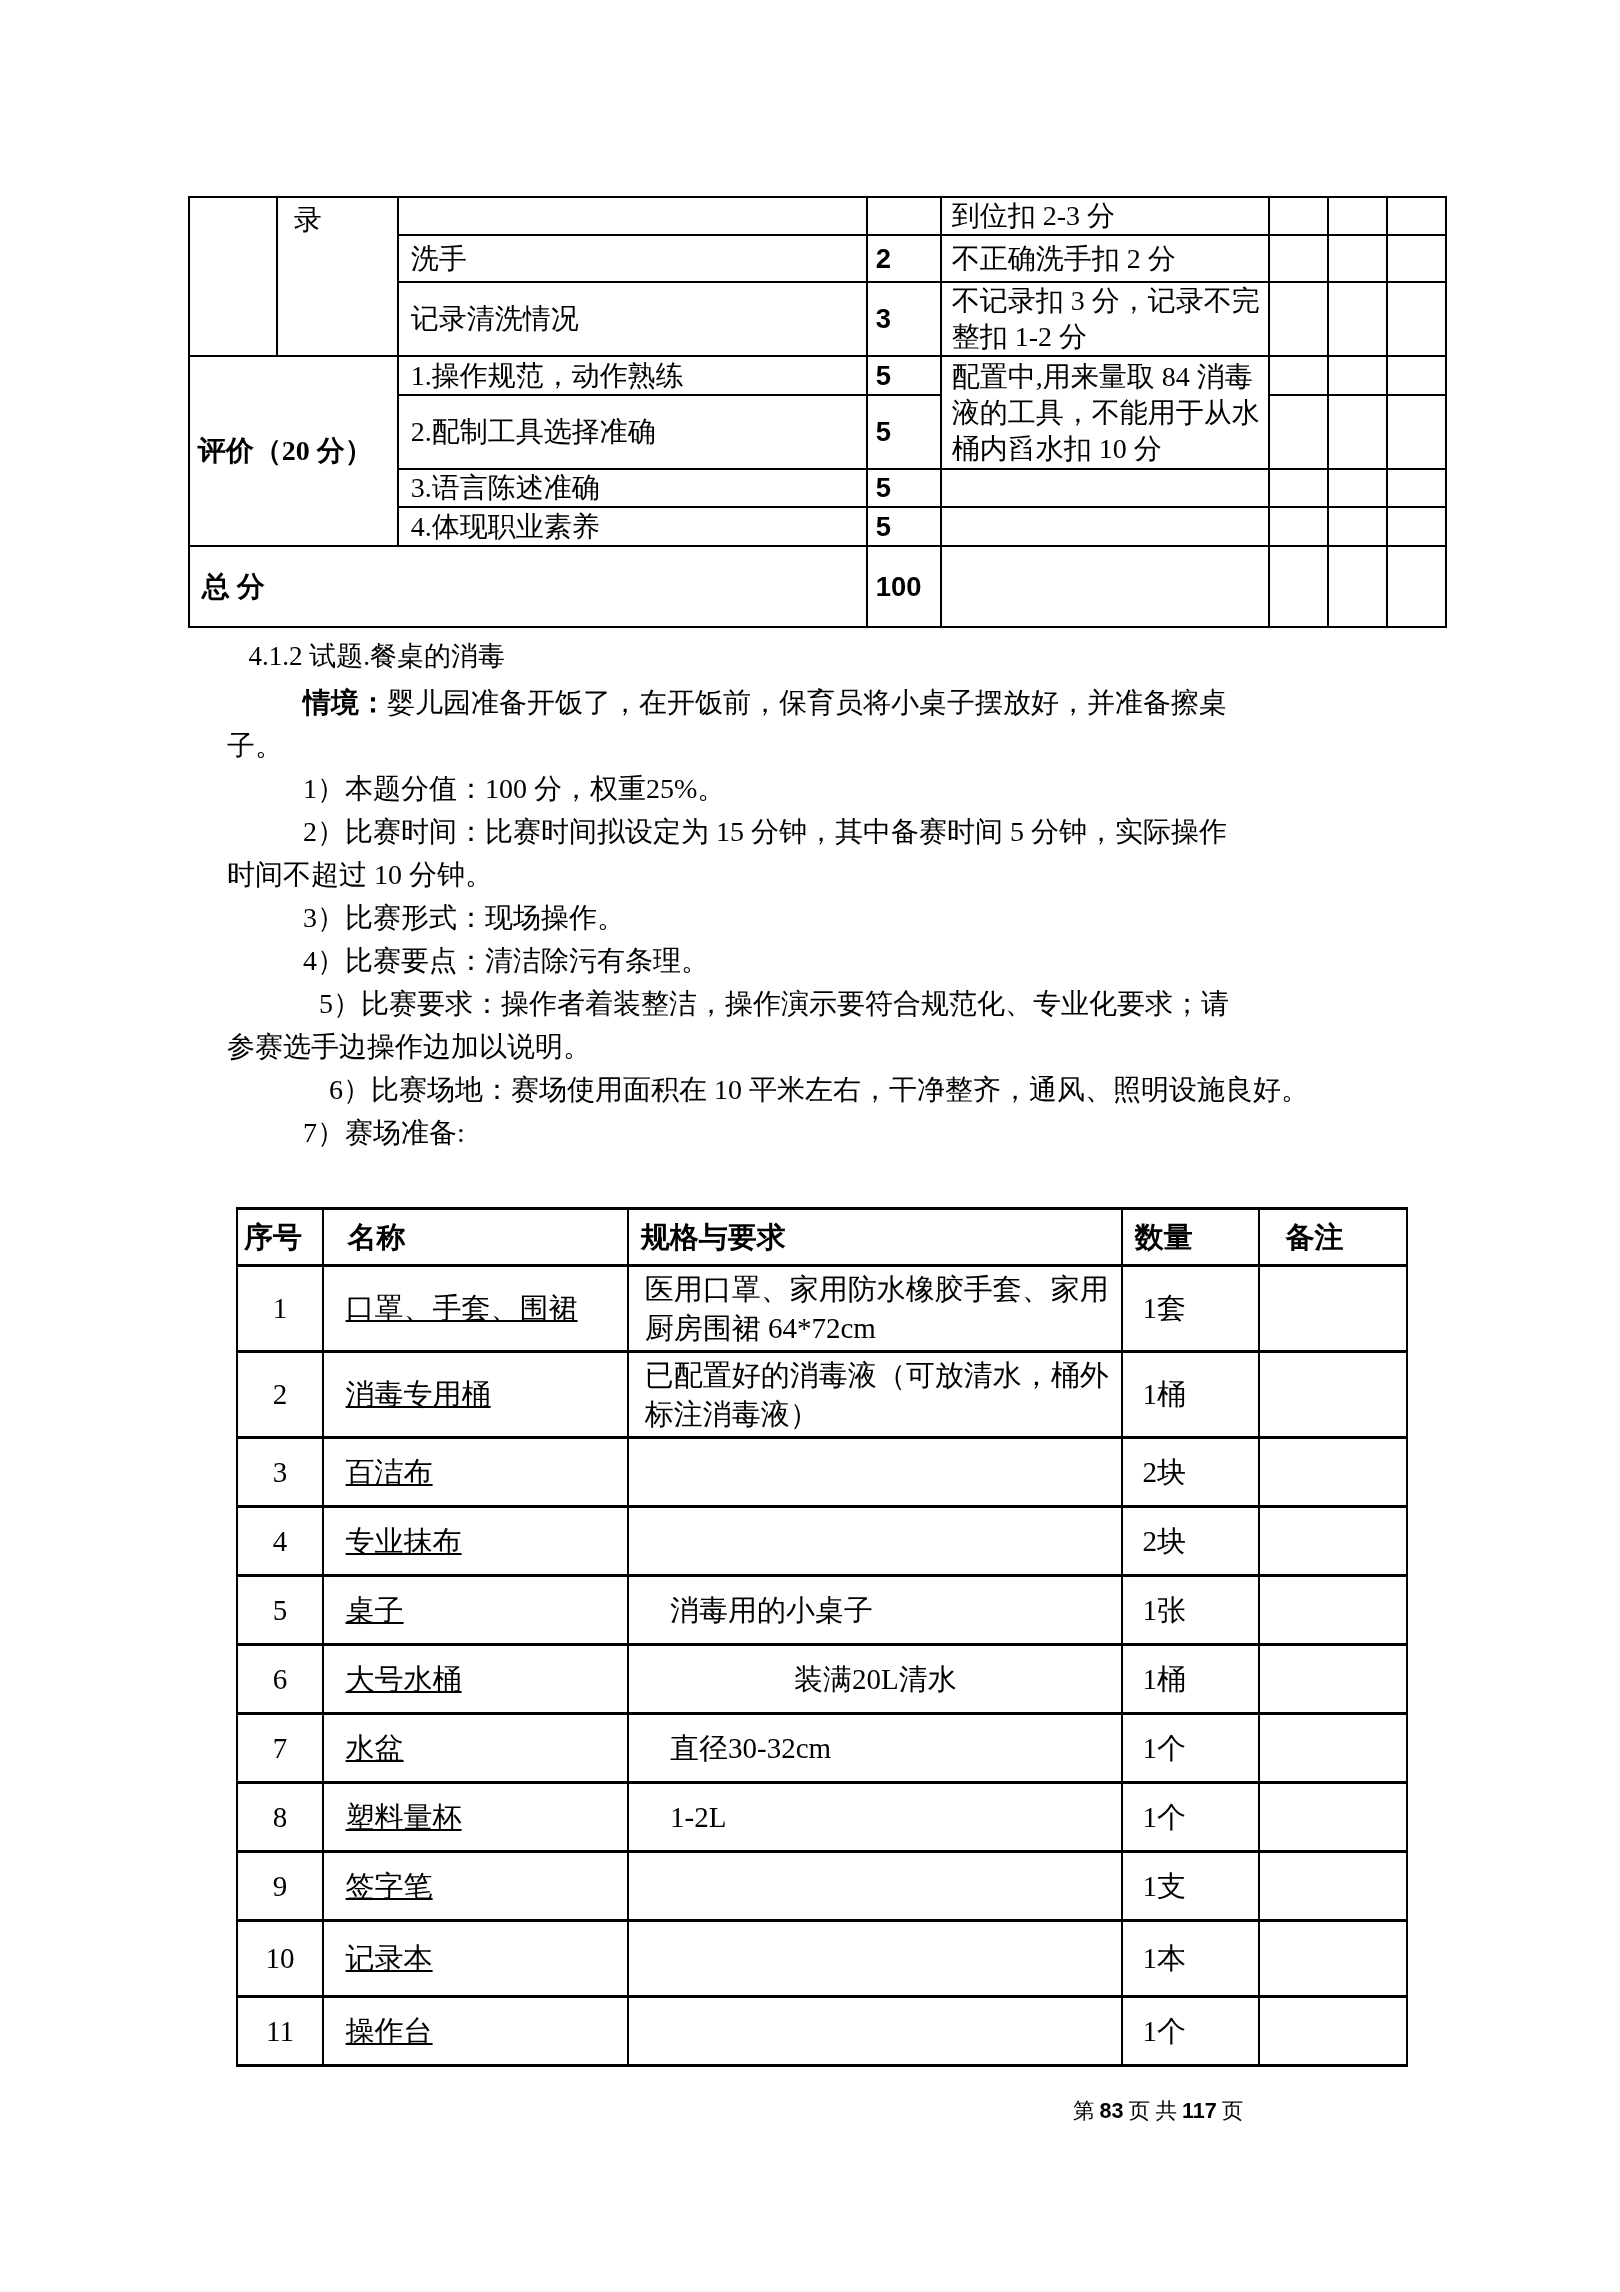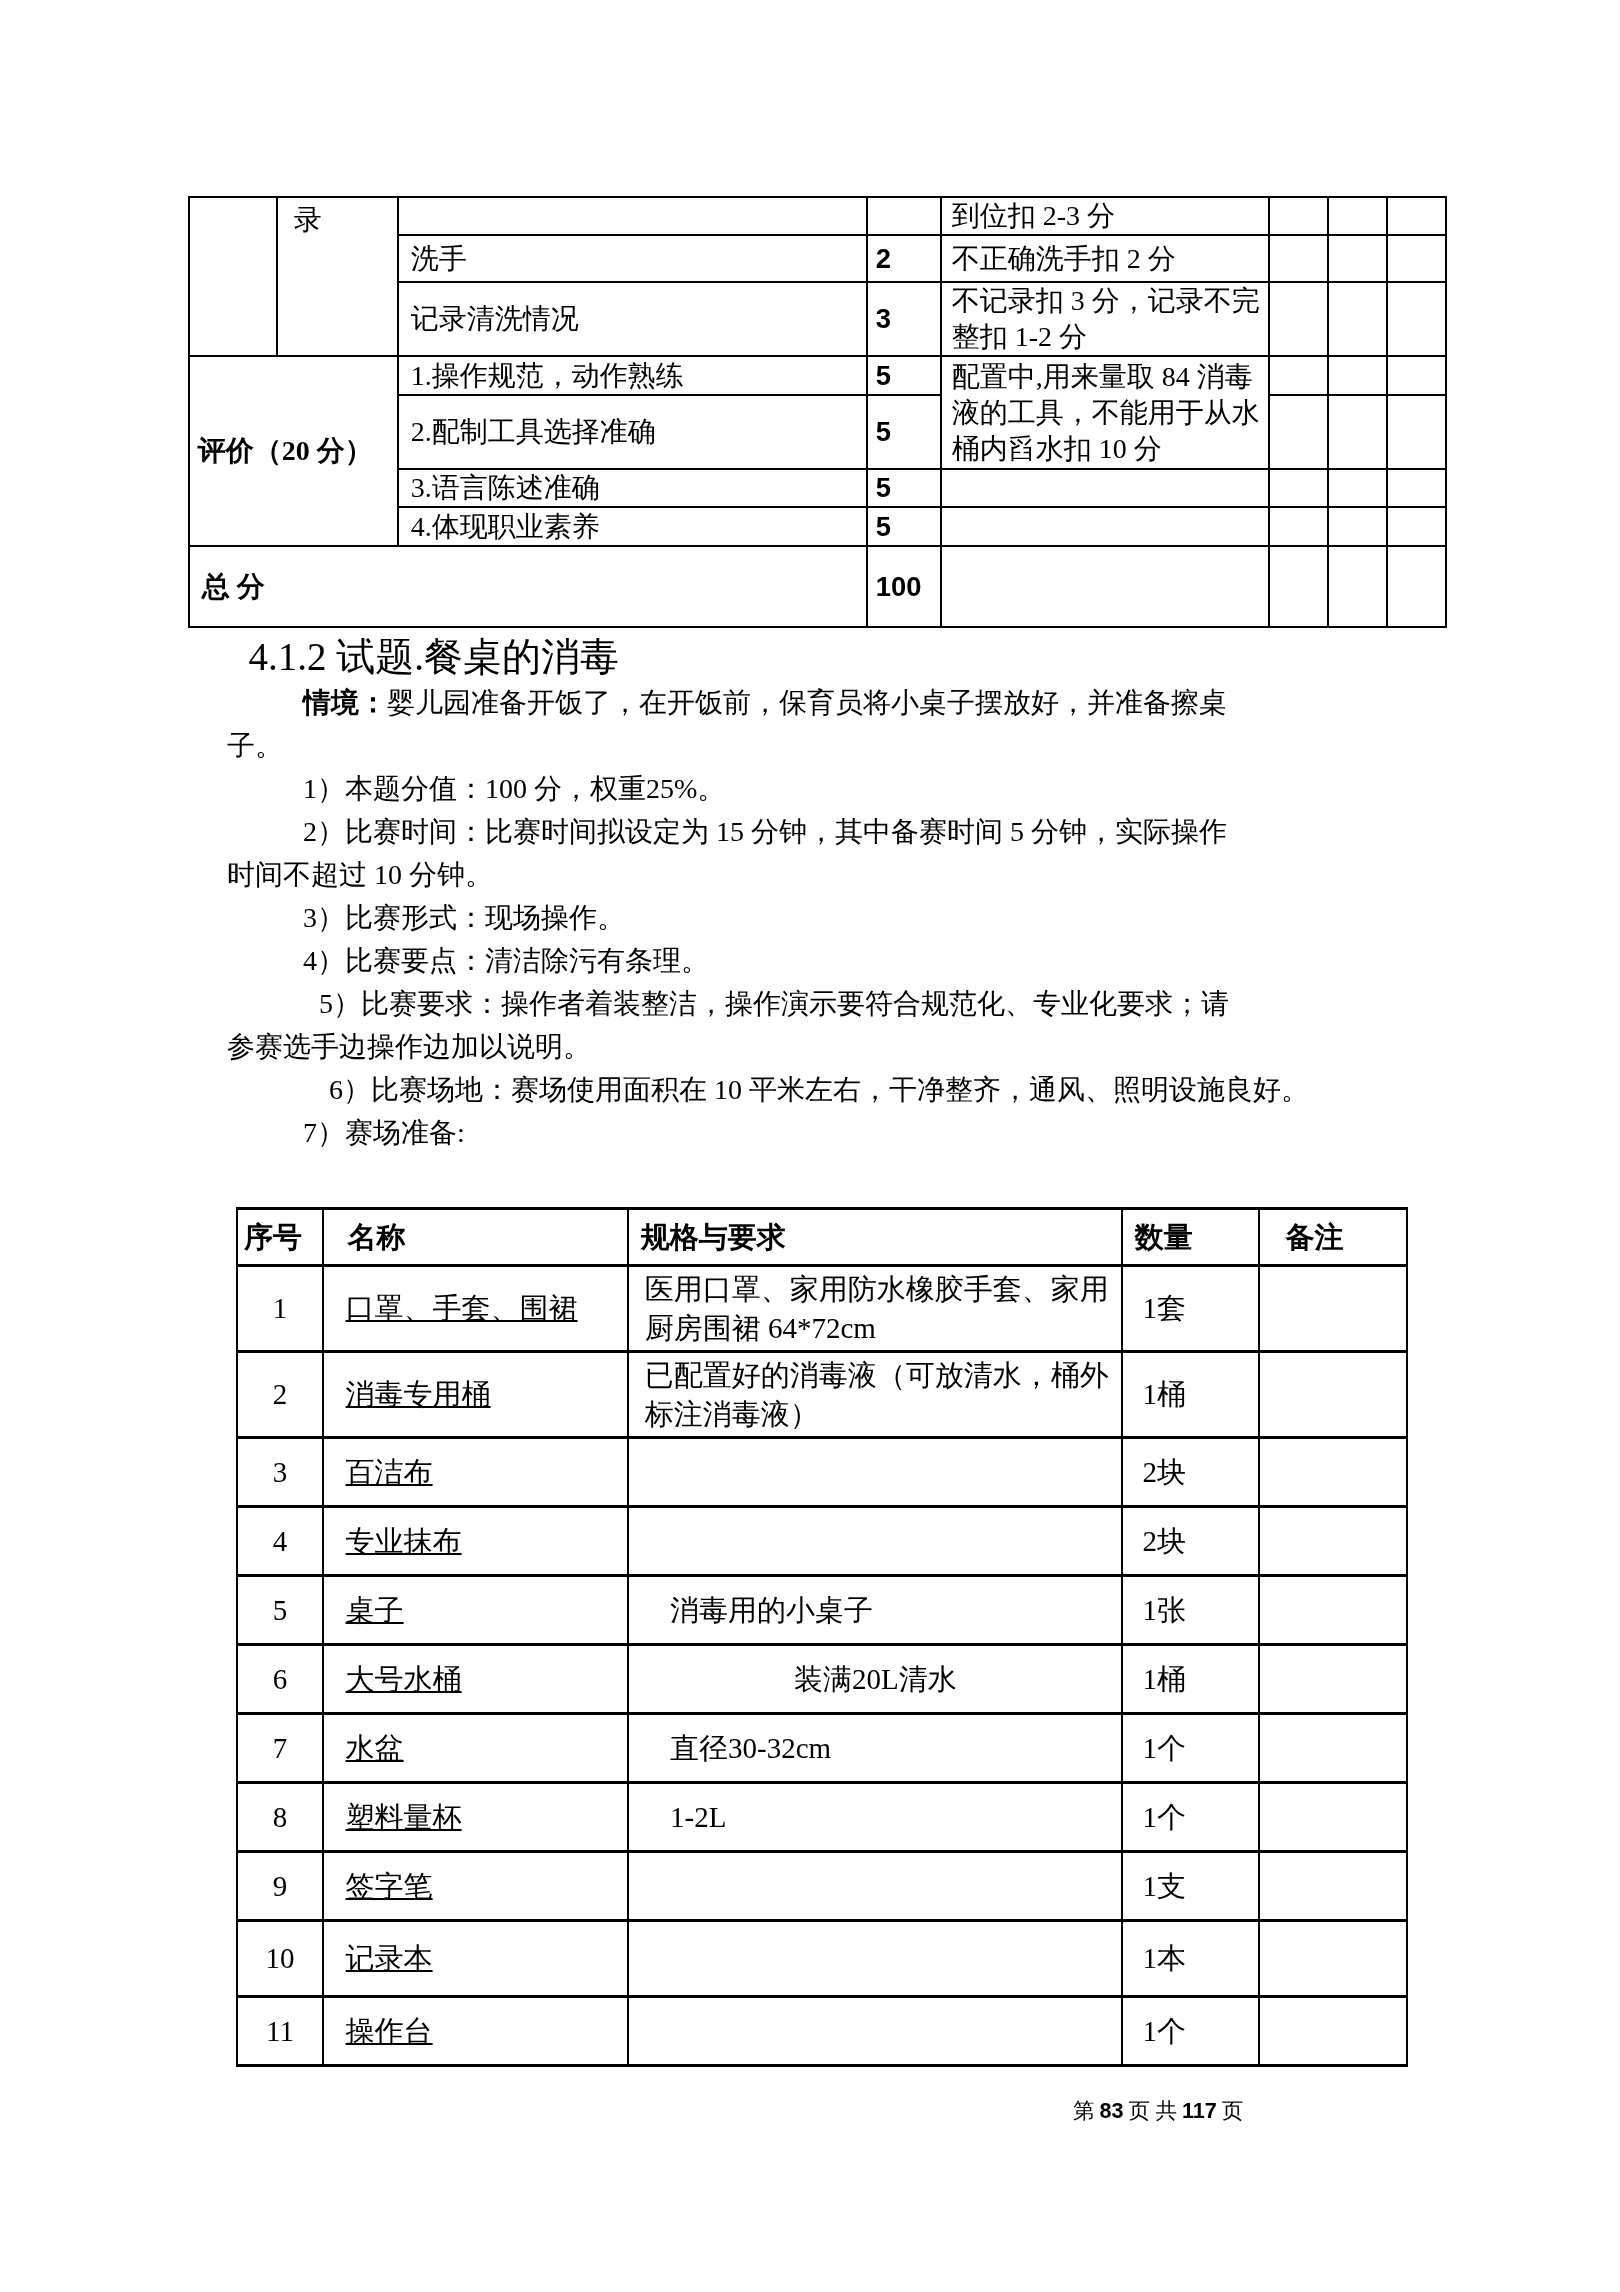--- a/index.html
+++ b/index.html
@@ -13,21 +13,21 @@
   .t1{position:absolute;left:188px;top:196px;width:1258px;font-size:28px;border:2.9px solid #000;}
   .t1 td{border:2px solid #000;padding:0 5.9px 0 11.8px;vertical-align:middle;overflow:hidden;line-height:36px;}
   .t1 tr.sec td{border-top:2.9px solid #000;}
   .t1 .cont-cell{vertical-align:top;padding-top:3.9px;padding-left:15.7px;}
   .t1 .score{font-family:"Liberation Sans","DejaVu Sans",sans-serif;font-weight:600;font-size:27.4px;padding-left:7.8px;}
   .t1 .ded{padding:0 3.9px 0 9.8px;}
   .t1 .evalhead{font-weight:bold;padding-left:7.8px;}
   .t1 .total{font-weight:bold;padding-left:11.8px;}
   
   .section{position:absolute;left:227px;top:632px;width:1233px;}
-  .heading{font-size:39px;line-height:49px;padding-left:21.6px;white-space:nowrap;}
+  .heading{font-size:27px;line-height:49px;padding-left:21.6px;white-space:nowrap;}
   .ln{height:43px;line-height:43px;font-size:28px;white-space:nowrap;}
   .ln b{font-weight:bold;}
   .ind{padding-left:76px;}
   .ind5{padding-left:92px;}
   .ind6{padding-left:102px;}
   
   .t2{position:absolute;left:236px;top:1207px;width:1170px;font-size:29px;}
   .t2 td,.t2 th{border-left:2px solid #000;border-right:2px solid #000;
     border-top:3.9px solid #000;border-bottom:3.9px solid #000;
     vertical-align:middle;overflow:hidden;line-height:39px;font-weight:normal;text-align:left;padding:0;}

